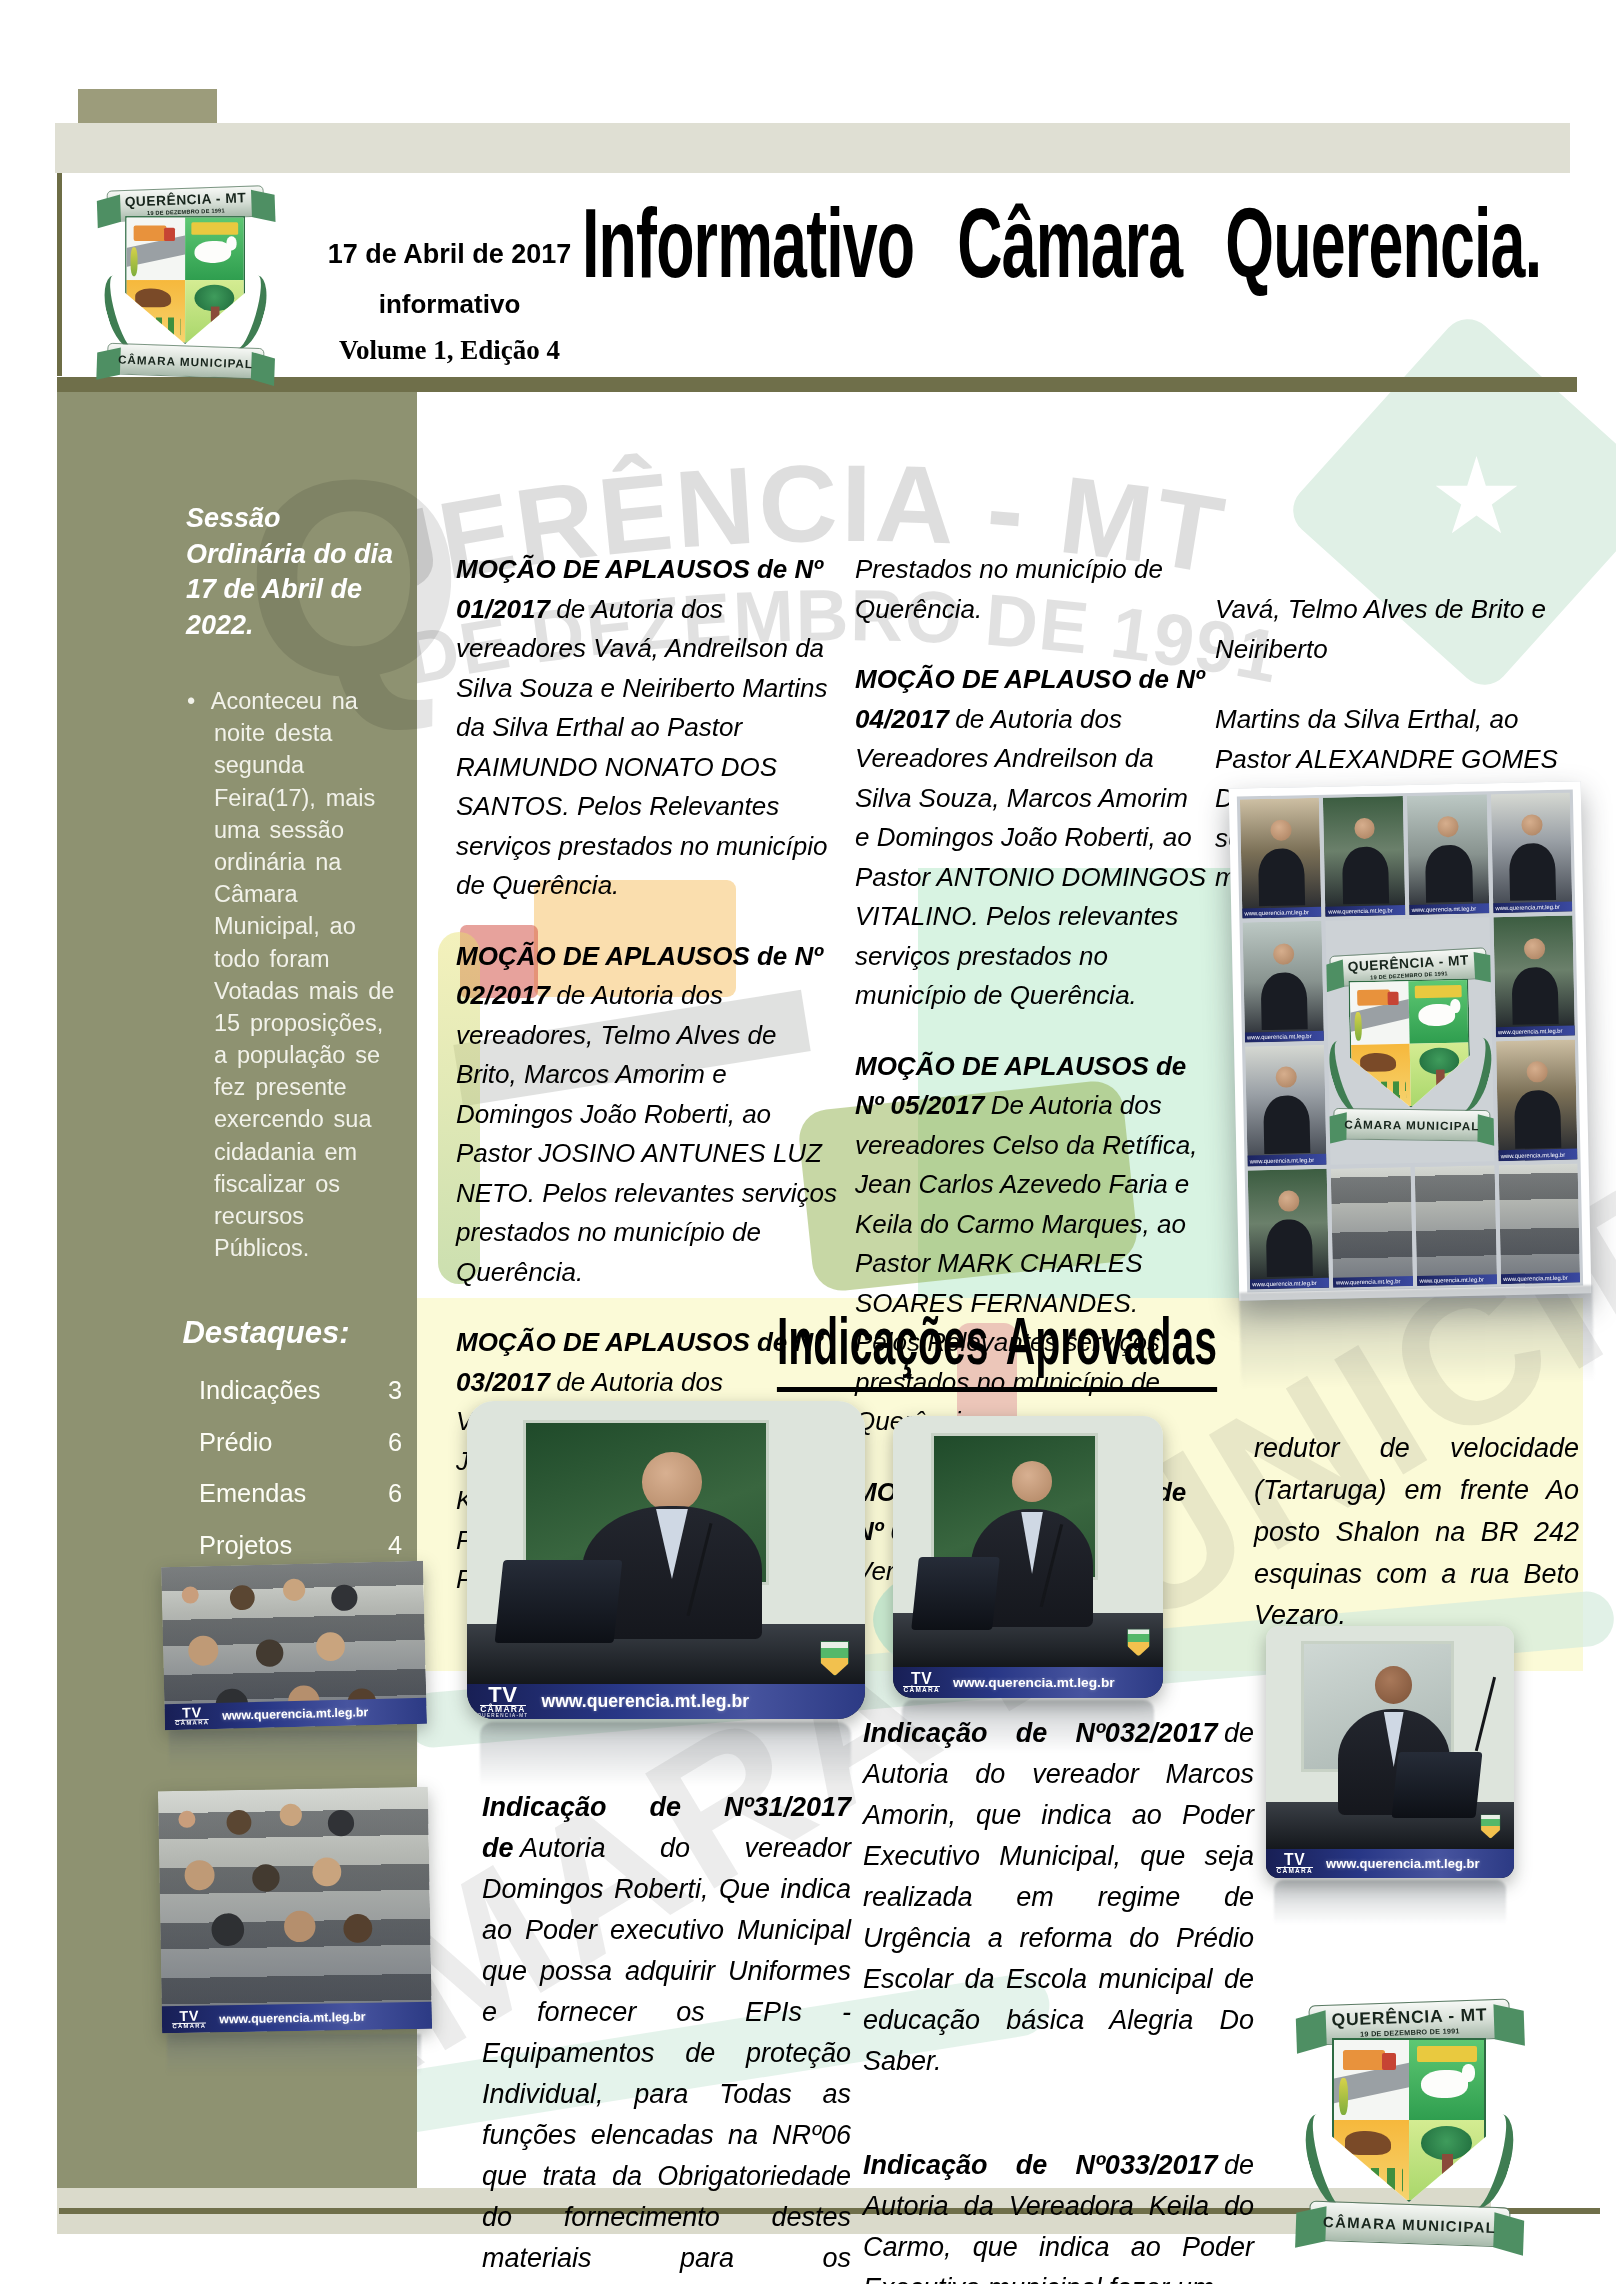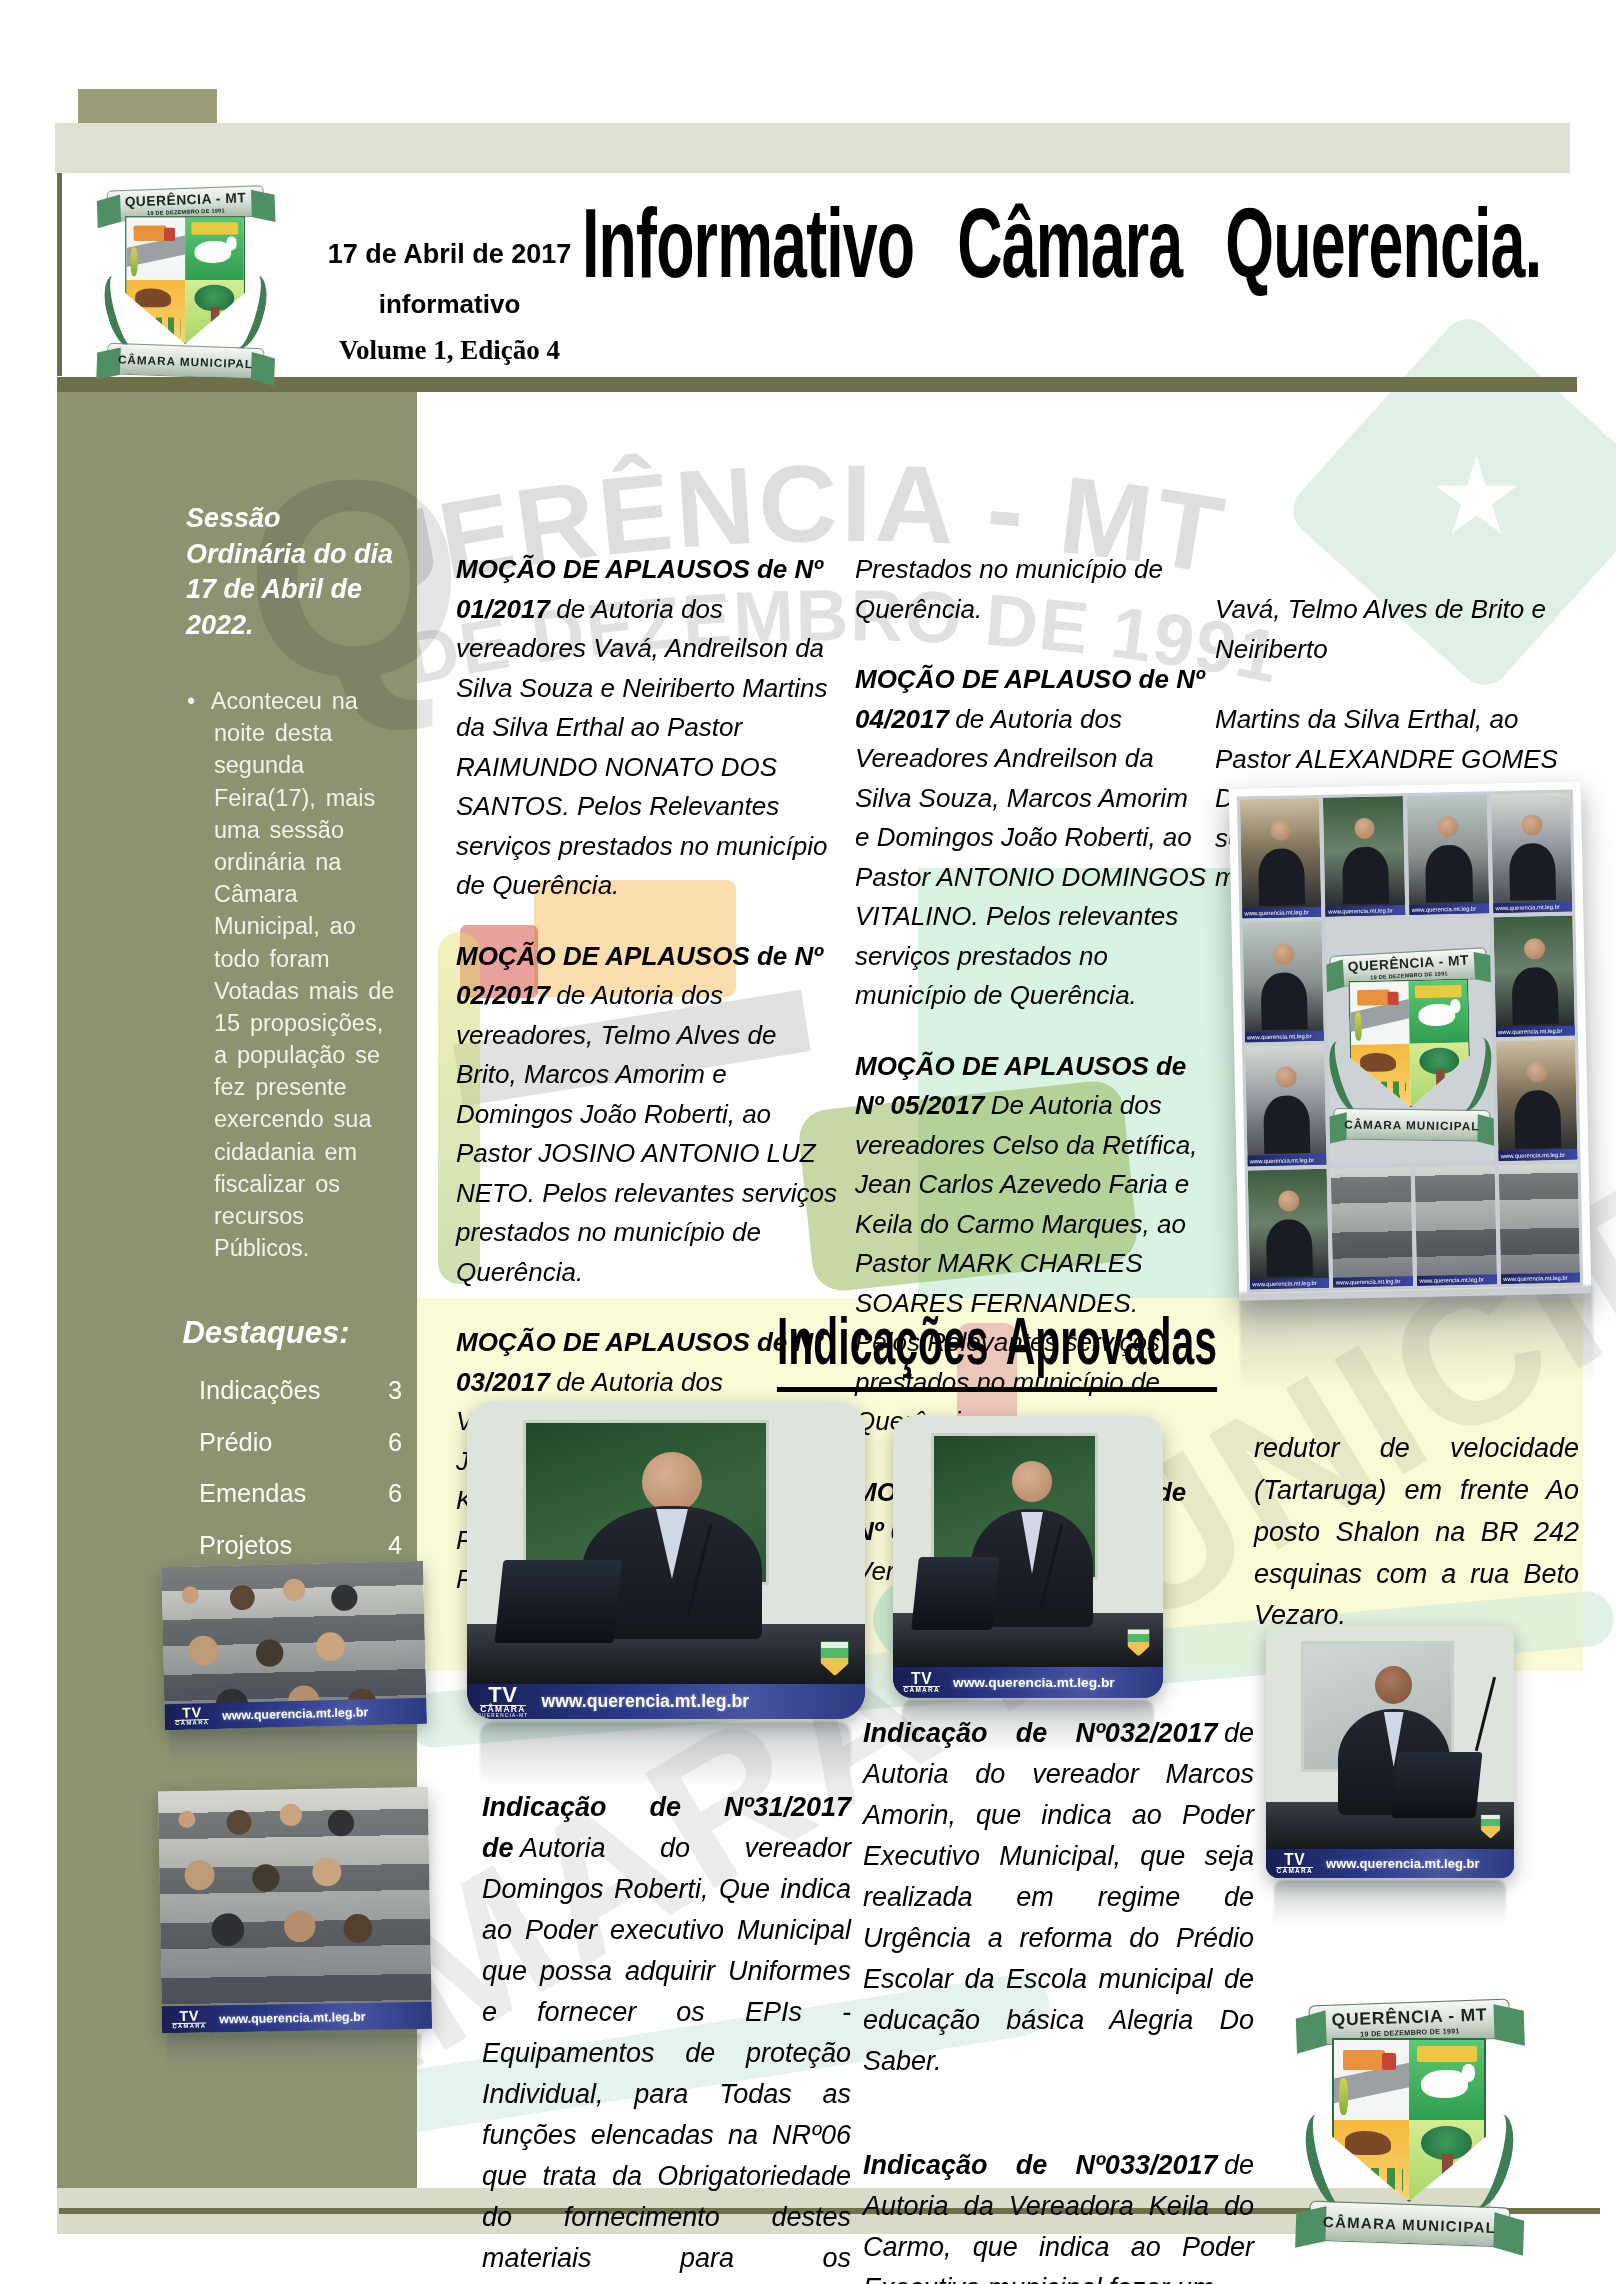--- a/index.html
+++ b/index.html
@@ -349,21 +349,21 @@
           <span class="tv2">CÂMARA</span>
       </div>
       <span class="cap-url">www.querencia.mt.leg.br</span>
     </div>
   </div>
   <div class="abs reflect" id="sb-refl-2"></div>
 
 
   <div class="mcol" id="mcol-1">
     <p class="mpara"><span class="lead">MOÇÃO DE APLAUSOS de Nº 01/2017</span><span>de Autoria dos vereadores Vavá, Andreilson da Silva Souza e Neiriberto Martins da Silva Erthal ao Pastor RAIMUNDO NONATO DOS SANTOS. Pelos Relevantes serviços prestados no município de Querência.</span></p>
-    <p class="mpara"><span class="lead">MOÇÃO DE APLAUSOS de Nº 02/2017</span><span>de Autoria dos vereadores, Telmo Alves de Brito, Marcos Amorim e Domingos João Roberti, ao Pastor JOSINO ANTONIO LUZ NETO. Pelos relevantes serviços prestados no município de Querência.</span></p>
+    <p class="mpara"><span class="lead">MOÇÃO DE APLAUSOS de Nº 02/2017</span><span>de Autoria dos vereadores, Telmo Alves de Brito, Marcos Amorim e Domingos João Roberti, ao Pastor JOSINO ANTUNES LUZ NETO. Pelos relevantes serviços prestados no município de Querência.</span></p>
     <p class="mpara"><span class="lead">MOÇÃO DE APLAUSOS de N° 03/2017</span><span>de Autoria dos Vereadores, Celso da Retífica, Jean Carlos Azevedo Faria e Keila do Carmo Marques, ao Pastor MISAEL PEREIRA RIOS. Pelos relevantes serviços</span></p>
   </div>
 
   <div class="mcol" id="mcol-2">
     <p class="mpara"><span>Prestados no município de Querência.</span></p>
     <p class="mpara"><span class="lead">MOÇÃO DE APLAUSO de Nº 04/2017</span><span>de Autoria dos Vereadores Andreilson da Silva Souza, Marcos Amorim e Domingos João Roberti, ao Pastor ANTONIO DOMINGOS VITALINO. Pelos relevantes serviços prestados no município de Querência.</span></p>
     <p class="mpara"><span class="lead">MOÇÃO DE APLAUSOS de Nº 05/2017</span><span>De Autoria dos vereadores Celso da Retífica, Jean Carlos Azevedo Faria e Keila do Carmo Marques, ao Pastor MARK CHARLES SOARES FERNANDES. Pelos Relevantes serviços prestados no município de Querência.</span></p>
     <p class="mpara"><span class="lead">MOÇÃO DE APLAUSOS de Nº 06/2017</span><span>de Autoria dos Vereadores</span></p>
   </div>
 

